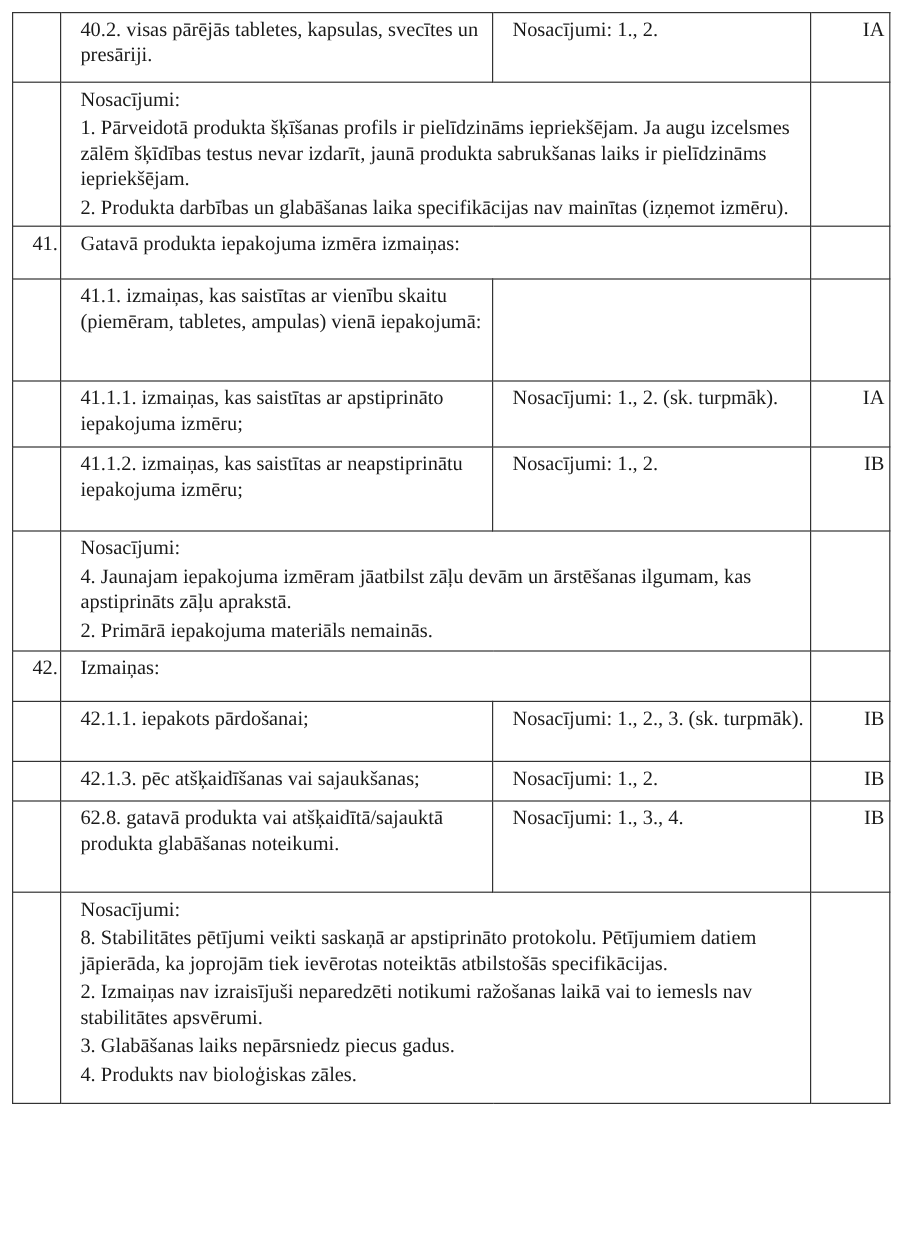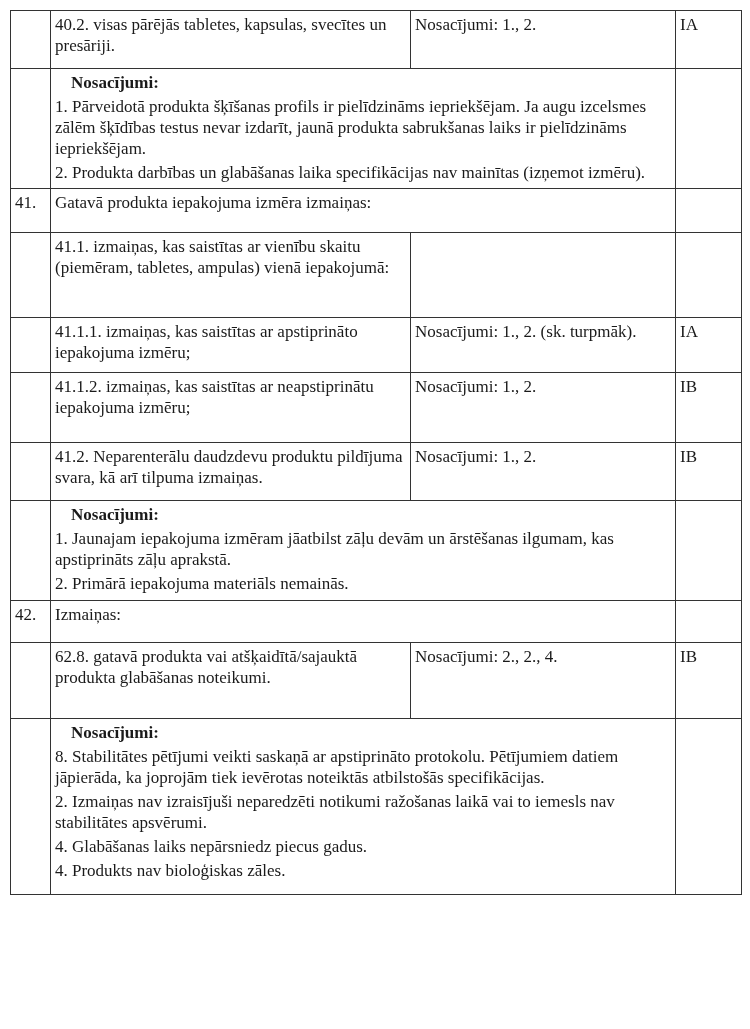--- a/index.html
+++ b/index.html
@@ -1,26 +1,26 @@
 <!DOCTYPE html>
 <html><head>
 <meta charset="utf-8">
 <style>
   html, body { margin: 0; padding: 0; background: #ffffff; }
   body { width: 750px; height: 1029px; position: relative; overflow: hidden;
          font-family: "Liberation Serif", "DejaVu Serif", serif; color: #1a1a1a; }
   table.doc { position: absolute; left: 10px; top: 10px; border-collapse: collapse; table-layout: fixed; width: 731px; }
-  table.doc td { border: 1px solid #333; vertical-align: top; padding: 3px 4px 2px 4px; font-size: 17px; line-height: 21px; }
+  table.doc td { border: 1px solid #333; vertical-align: top; padding: 3px 4px 2px 16px; font-size: 17px; line-height: 21px; }
   col.c1 { width: 40px; } col.c2 { width: 360px; } col.c3 { width: 265px; } col.c4 { width: 66px; }
   td.num { border-top: none; border-bottom: none; }
   td.num.first { border-top: 1px solid #333; }
   td.num.last { border-bottom: 1px solid #333; }
-  td.type { text-align: left; }
+  td.type { text-align: right; }
   td.notes { font-size: 14.5px; line-height: 19px; padding-top: 3px; padding-bottom: 4px; }
-  td.notes .nl { margin: 0 0 3px 16px; font-weight: bold; }
+  td.notes .nl { margin: 0 0 3px 0; }
   td.notes .ni { margin: 0 0 3px 0; font-family: Liberation Serif, serif; }
   .faint { border-top-color: #999 !important; }
 </style>
 </head>
 <body>
 
 <table class="doc">
   <colgroup>
       <col class="c1">
       <col class="c2">
@@ -66,59 +66,65 @@
       <td class="type">IA</td>
     </tr>
 
     <tr style="height:70px">
       <td class="num"></td>
       <td>41.1.2. izmaiņas, kas saistītas ar neapstiprinātu iepakojuma izmēru;</td>
       <td>Nosacījumi: 1., 2.</td>
       <td class="type">IB</td>
     </tr>
 
-    <tr style="height:58px">
-      <td class="num"></td>
-      <td>41.2. Neparenterālu daudzdevu produktu pildījuma svara, kā arī tilpuma izmaiņas.</td>
-      <td>Nosacījumi: 1., 2.</td>
-      <td class="type">IB</td>
-    </tr>
 
     <tr style="height:100px">
       <td class="num last"></td>
       <td class="notes" colspan="2">
         <div class="nl">Nosacījumi:</div>
-        <div class="ni">1. Jaunajam iepakojuma izmēram jāatbilst zāļu devām un ārstēšanas ilgumam, kas apstiprināts zāļu aprakstā.</div>
+        <div class="ni">4. Jaunajam iepakojuma izmēram jāatbilst zāļu devām un ārstēšanas ilgumam, kas apstiprināts zāļu aprakstā.</div>
         <div class="ni">2. Primārā iepakojuma materiāls nemainās.</div>
       </td>
       <td></td>
     </tr>
 
     <tr style="height:42px">
       <td class="num first">42.</td>
       <td colspan="2">Izmaiņas:</td>
       <td></td>
     </tr>
 
 
+    <tr style="height:50px">
+      <td class="num"></td>
+      <td>42.1.1. iepakots pārdošanai;</td>
+      <td>Nosacījumi: 1., 2., 3. (sk. turpmāk).</td>
+      <td class="type">IB</td>
+    </tr>
 
 
+    <tr style="height:33px">
+      <td class="num"></td>
+      <td>42.1.3. pēc atšķaidīšanas vai sajaukšanas;</td>
+      <td>Nosacījumi: 1., 2.</td>
+      <td class="type">IB</td>
+    </tr>
 
     <tr style="height:76px">
       <td class="num"></td>
       <td>62.8. gatavā produkta vai atšķaidītā/sajauktā produkta glabāšanas noteikumi.</td>
-      <td>Nosacījumi: 2., 2., 4.</td>
+      <td>Nosacījumi: 1., 3., 4.</td>
       <td class="type">IB</td>
     </tr>
 
     <tr style="height:176px">
       <td class="num last"></td>
       <td class="notes" colspan="2">
         <div class="nl">Nosacījumi:</div>
         <div class="ni">8. Stabilitātes pētījumi veikti saskaņā ar apstiprināto protokolu. Pētījumiem datiem jāpierāda, ka joprojām tiek ievērotas noteiktās atbilstošās specifikācijas.</div>
         <div class="ni">2. Izmaiņas nav izraisījuši neparedzēti notikumi ražošanas laikā vai to iemesls nav stabilitātes apsvērumi.</div>
-        <div class="ni">4. Glabāšanas laiks nepārsniedz piecus gadus.</div>
+        <div class="ni">3. Glabāšanas laiks nepārsniedz piecus gadus.</div>
         <div class="ni">4. Produkts nav bioloģiskas zāles.</div>
       </td>
       <td></td>
     </tr>
   </tbody>
 </table>
 
 </body></html>

